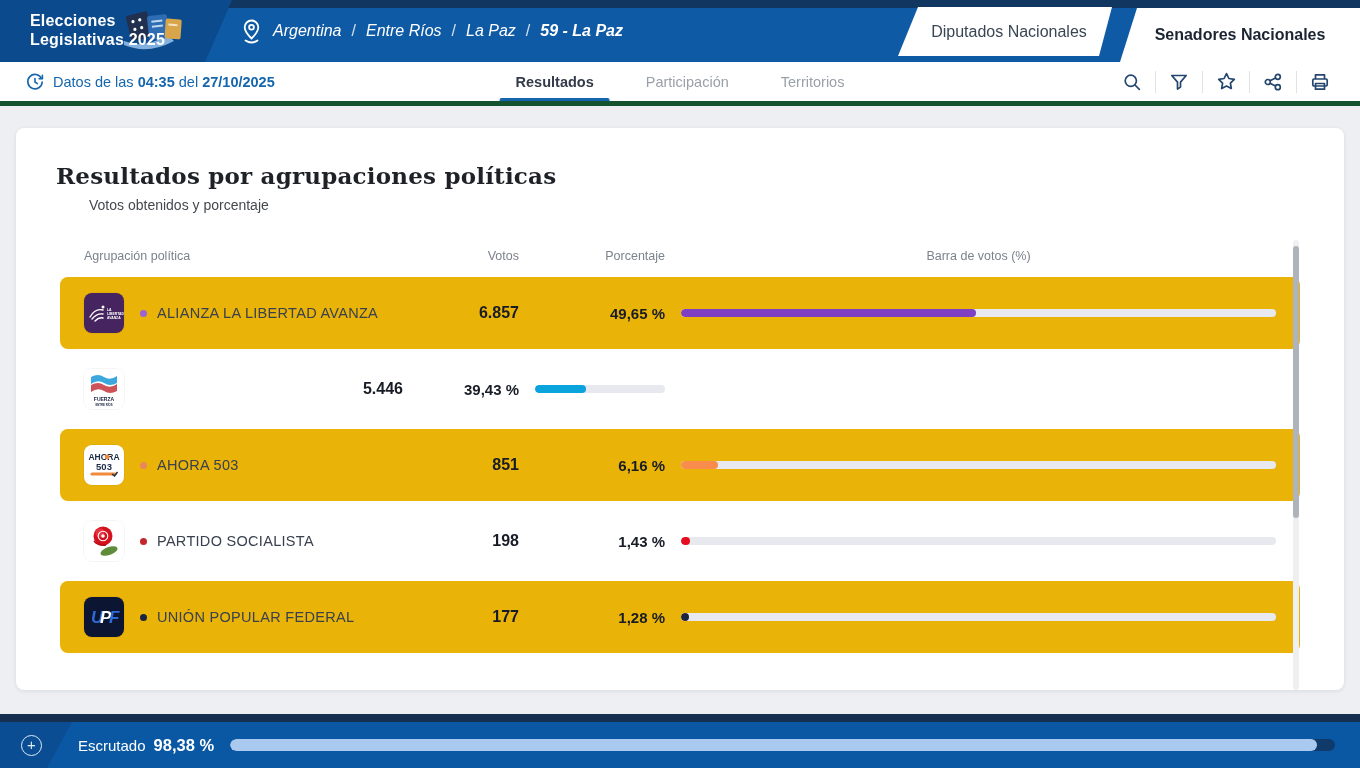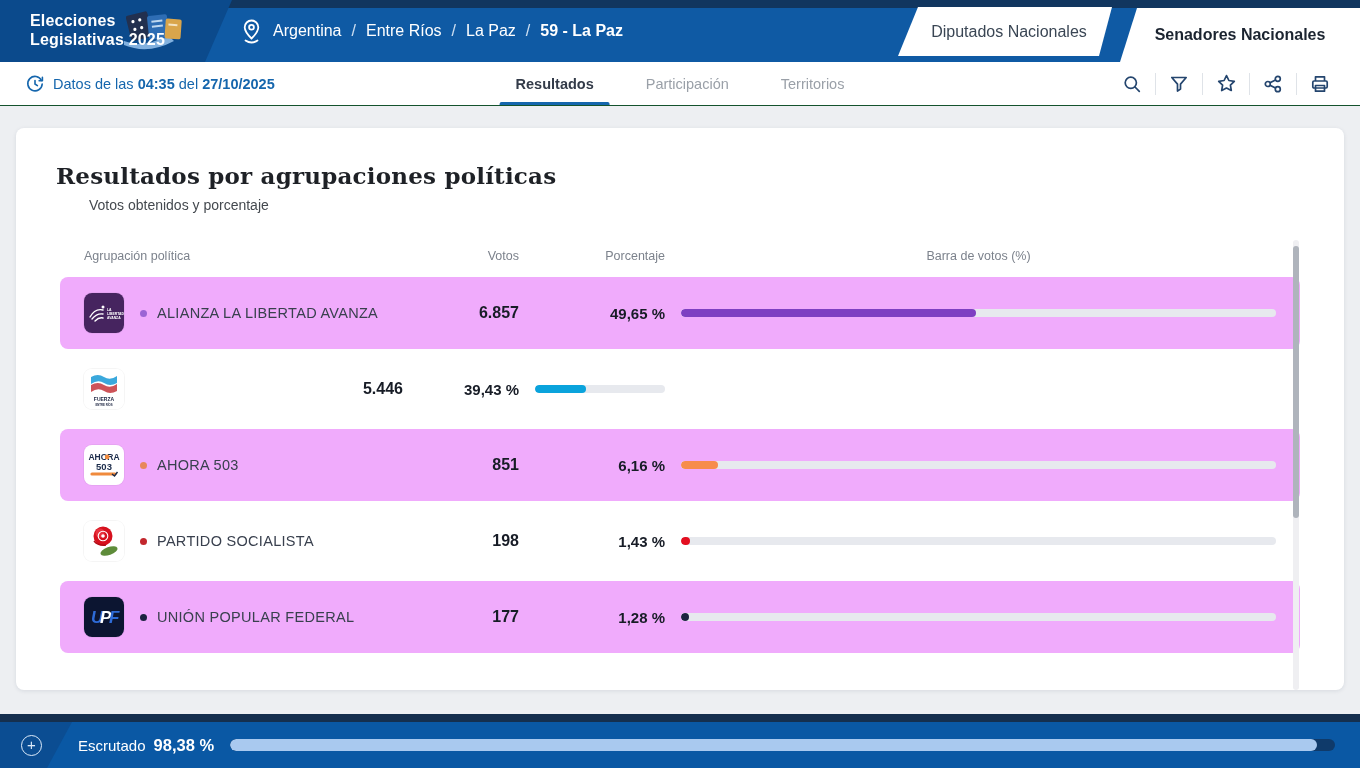--- a/index.html
+++ b/index.html
@@ -8,33 +8,33 @@
 
   
   .header { position:relative; width:100%; height:62px; background:#0F5AA4; overflow:hidden; }
   .header-navy-strip { position:absolute; top:0; left:0; width:100%; height:8px; background:#11365F; }
   .logo-block { position:absolute; top:0; left:0; height:62px; width:232px; background:#0B4A8C;
                 clip-path:polygon(0 0,100% 0,calc(100% - 27px) 100%,0 100%);
                 display:flex; align-items:center; padding-left:30px; }
   .logo-text { color:#fff; font-weight:bold; font-size:16px; line-height:1.18; letter-spacing:.2px; z-index:2; }
   .logo-ballots { position:absolute; left:122px; top:7px; z-index:1; }
   .breadcrumb { position:absolute; left:240px; top:0; height:62px; display:flex; align-items:center; gap:10px; color:#fff; }
-  .crumb { font-size:16px; color:#fff; cursor:pointer; }
+  .crumb { font-size:16px; color:#fff; cursor:pointer;font-style:italic; }
   .crumb.last { font-weight:bold; }
   .crumb-sep { font-size:16px; color:#CFE0F2; }
   .htab { position:absolute; background:#fff; display:flex; align-items:center; justify-content:center;
           font-size:16px; cursor:pointer; }
   .htab-1 { right:248px; top:7px; height:49px; width:214px; color:#3A4654;
             clip-path:polygon(20px 0,100% 0,calc(100% - 13px) 100%,0 100%); padding-left:8px; }
   .htab-2 { right:0; top:8px; height:54px; width:240px; color:#1B2430; font-weight:bold;
             clip-path:polygon(17px 0,100% 0,100% 100%,0 100%); }
 
   
   .subheader { position:relative; width:100%; height:44px; background:#fff;
-               border-bottom:1px solid #14532d; display:flex; align-items:center; }
+               border-bottom:5px solid #14532d; display:flex; align-items:center; }
   .timestamp { position:absolute; left:26px; display:flex; align-items:center; gap:9px;
                color:#1566AD; font-size:14.5px; }
   .timestamp b { font-weight:bold; }
   .subtabs { position:absolute; left:50%; transform:translateX(-50%); height:100%;
              display:flex; align-items:flex-start; gap:44px; }
   .subtab { position:relative; height:100%; display:flex; align-items:center;
             font-size:14.5px; color:#9AA0A8; cursor:pointer; padding:0 4px; }
   .subtab.active { color:#333B49; font-weight:bold; }
   .subtab.active::after { content:""; position:absolute; left:-12px; right:-12px; bottom:0;
                           height:3px; background:#1566AD; border-radius:2px 2px 0 0; }
@@ -54,21 +54,21 @@
   .tgrid { display:grid; grid-template-columns:40px 263px 100px 130px 595px; column-gap:16px;
            align-items:center; padding:0 8px 0 24px; }
   .thead { margin:26px 44px 0 44px; height:34px; font-size:12.5px; font-weight:normal; color:#7C828C; }
   .th-party { grid-column:1 / 3; }
   .th-votes { grid-column:3; text-align:right; }
   .th-pct   { grid-column:4; text-align:right; }
   .th-bar   { grid-column:5; text-align:center; }
 
   .rows { margin:0 44px; }
   .row { height:72px; margin:4px 0; border-radius:8px; cursor:pointer; }
-  .row.odd { background:#f0abfc; }
+  .row.odd { background:#eab308; }
   .row .tgrid-inner { height:100%; }
   .plogo { width:40px; height:40px; border-radius:8px; overflow:hidden; display:block;
            box-shadow:0 0 0 1px rgba(0,0,0,.04); }
   .cell-name { display:flex; align-items:center; gap:10px; }
   .bullet { width:7px; height:7px; border-radius:50%; flex:0 0 auto; }
   .pname { font-size:14.5px; color:#39404E; letter-spacing:.3px; }
   .cell-votes { text-align:right; font-size:16px; font-weight:bold; color:#171C26; }
   .cell-pct   { text-align:right; font-size:15px; font-weight:bold; color:#171C26; }
   .bar-track { width:100%; height:8px; background:#E7E9EE; border-radius:4px; overflow:hidden; }
   .bar-fill  { height:100%; border-radius:4px; }

